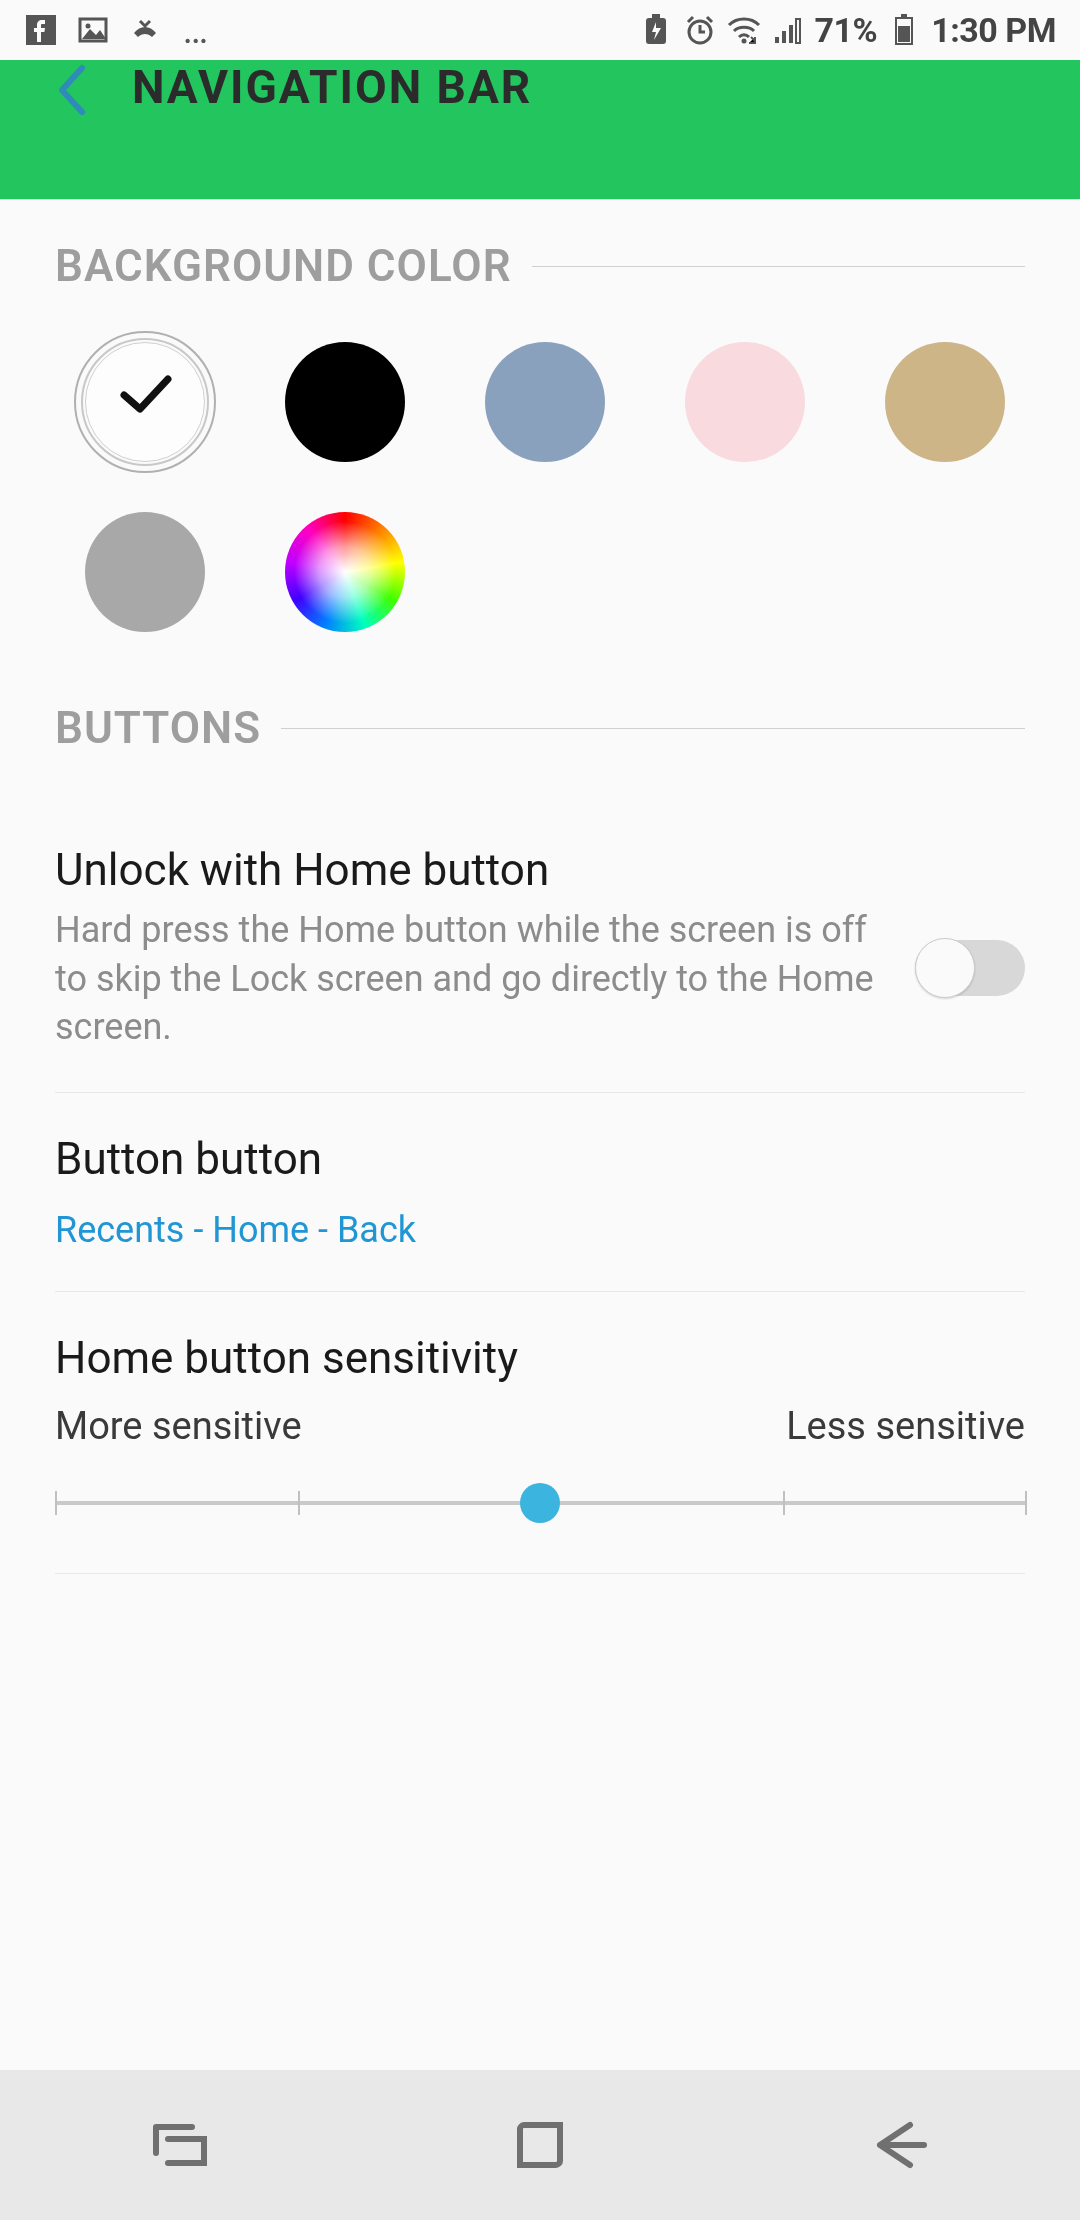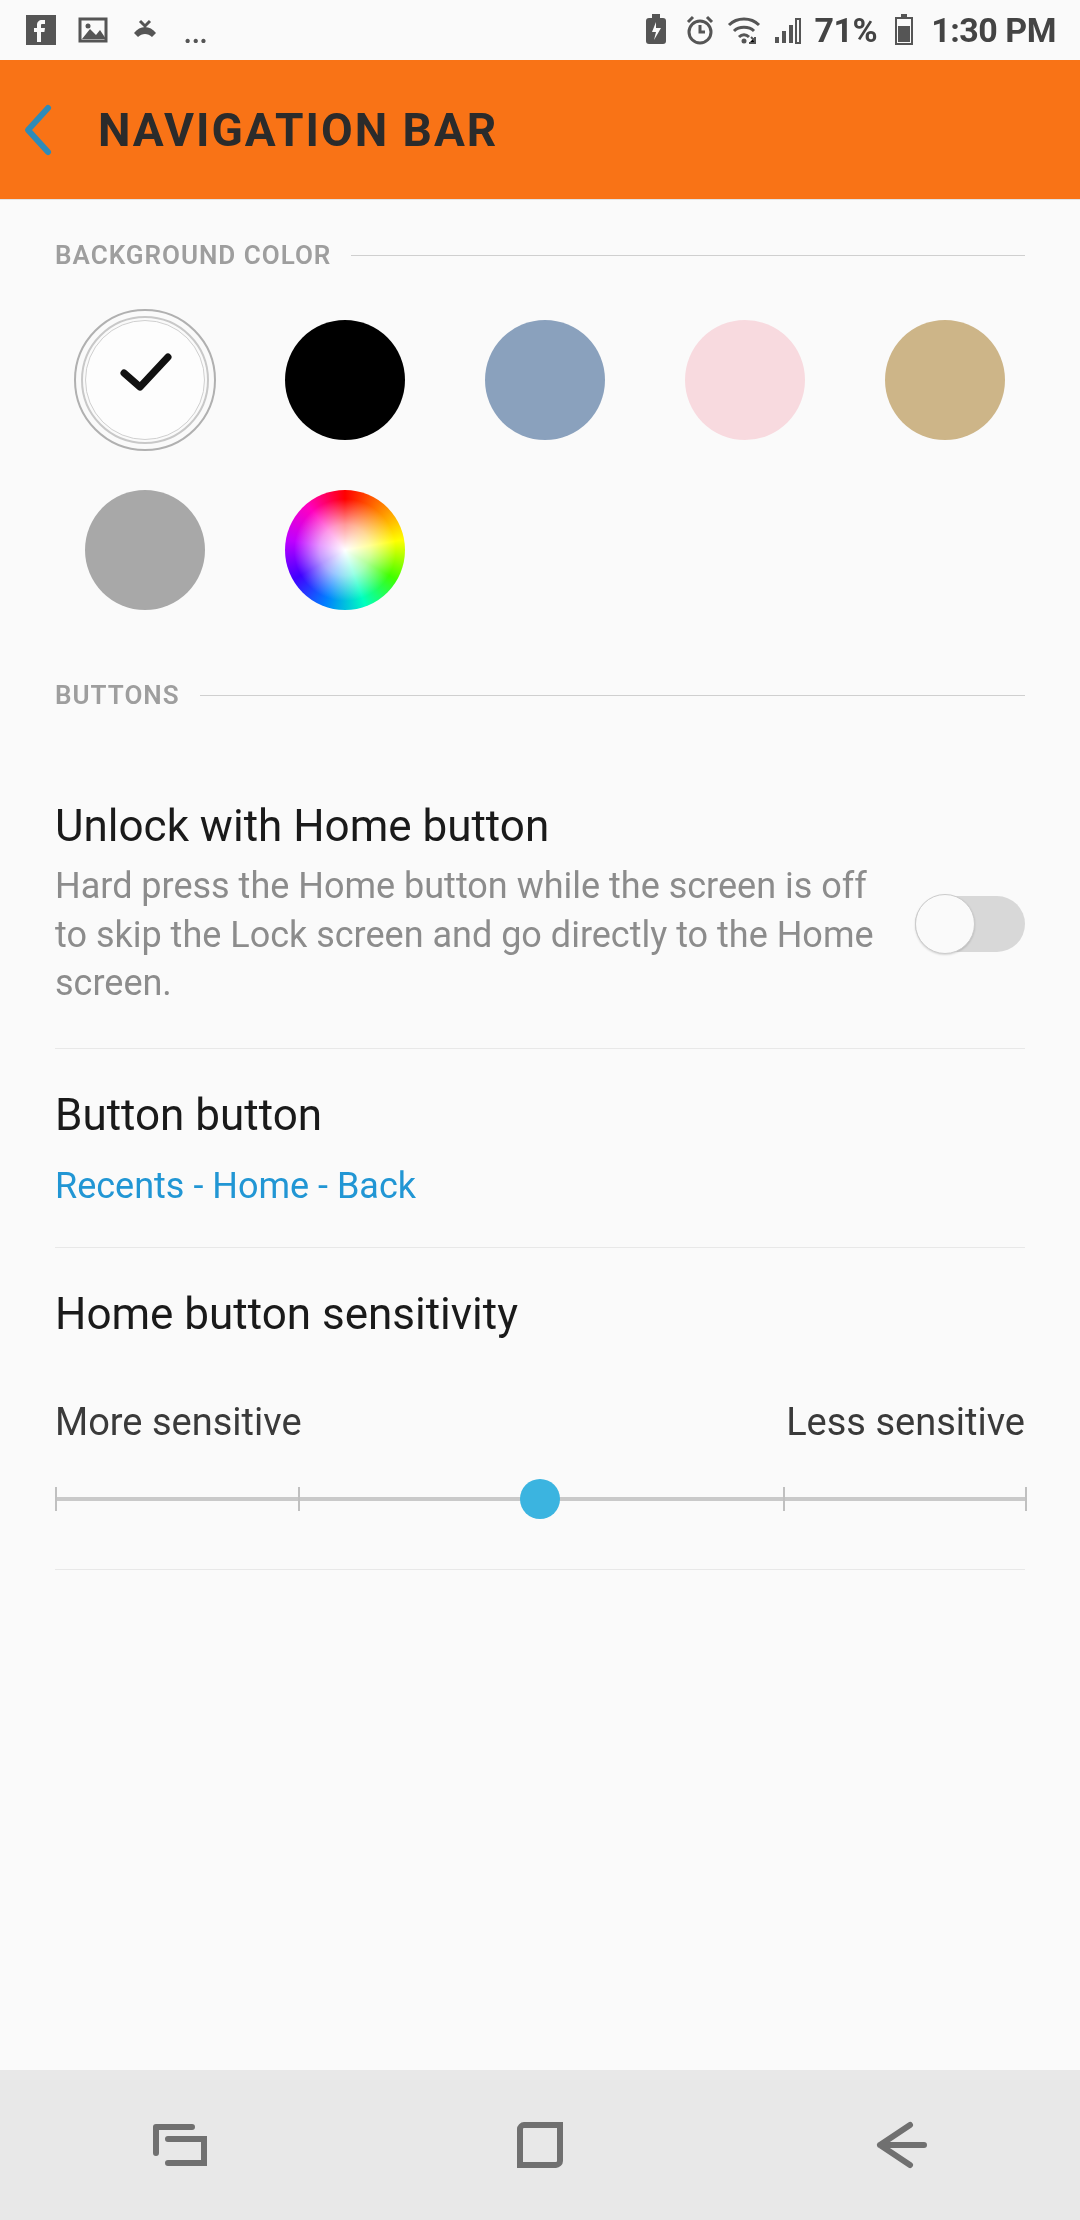--- a/index.html
+++ b/index.html
@@ -25,24 +25,23 @@
   }
   .status-left { display: flex; gap: 18px; align-items: center; }
   .status-right { display: flex; gap: 10px; align-items: center; font-weight: bold; }
   .status-right .txt { font-size: 34px; color: #444; letter-spacing: -0.5px; }
   .sb-icon { width: 34px; height: 34px; display: inline-flex; align-items: center; justify-content: center; }
 
   
   .app-bar {
     height: 140px;
     display: flex;
-    align-items: center;
-    padding: 0 8px;
+    padding: 0 42px;
     border-bottom: 1px solid #e3e3e3;
-    background: #f97316;
+    background: #22c55e;
   }
   .back-arrow {
     width: 60px; height: 60px;
     display: flex; align-items: center; justify-content: center;
   }
   .app-title {
     margin-left: 30px;
     font-size: 46px;
     font-weight: 700;
     letter-spacing: 2px;
@@ -51,21 +50,21 @@
 
   
   .section {
     padding: 40px 55px 0 55px;
   }
   .section-header {
     display: flex; align-items: center; gap: 20px;
     margin-bottom: 50px;
   }
   .section-label {
-    font-size: 26px;
+    font-size: 44px;
     font-weight: 600;
     letter-spacing: 1px;
     color: #9e9e9e;
     white-space: nowrap;
   }
   .section-line {
     flex: 1; height: 1px; background: #cfcfcf;
   }
 
   
@@ -152,21 +151,21 @@
     background: #fafafa;
     border: 1px solid #ccc;
     border-radius: 50%;
     box-shadow: 0 1px 2px rgba(0,0,0,0.15);
   }
 
   
   .slider-row {
     display: flex; justify-content: space-between;
     font-size: 38px; color: #3a3a3a;
-    margin-top: 60px;
+    margin-top: 20px;
   }
   .slider {
     margin-top: 35px;
     margin-bottom: 50px;
     position: relative;
     height: 40px;
   }
   .slider-track {
     position: absolute;
     top: 18px; left: 0; right: 0;

